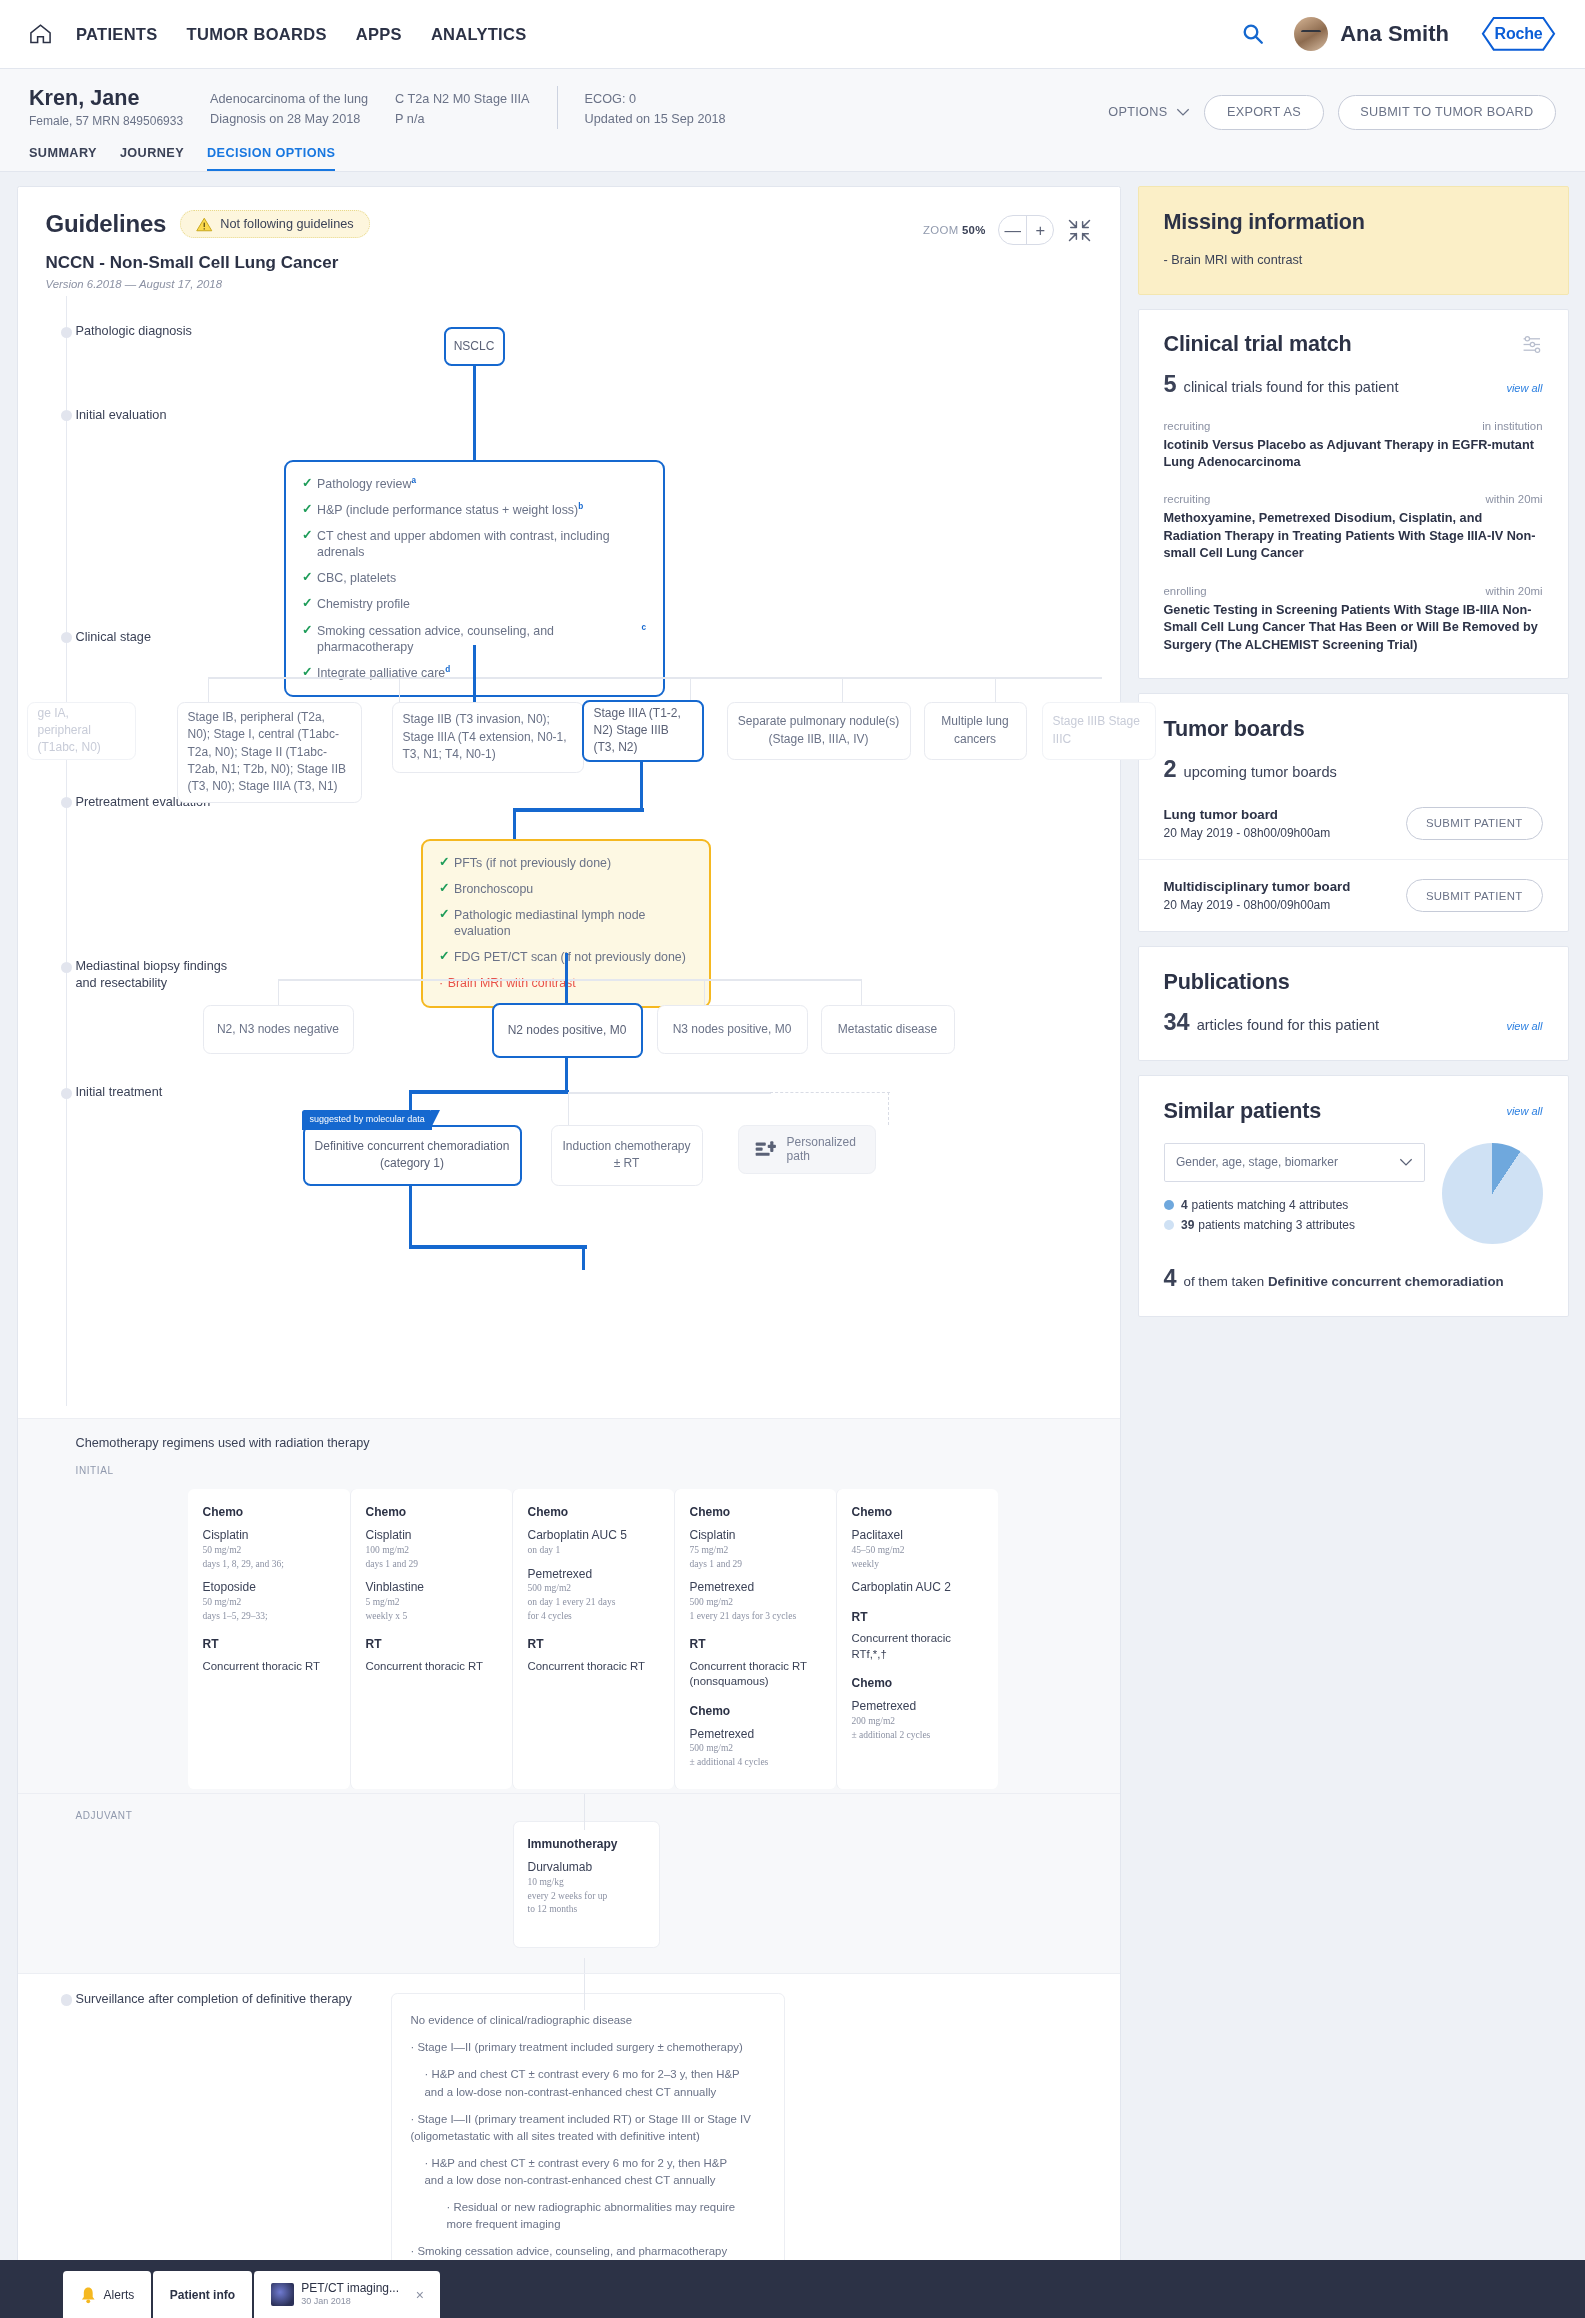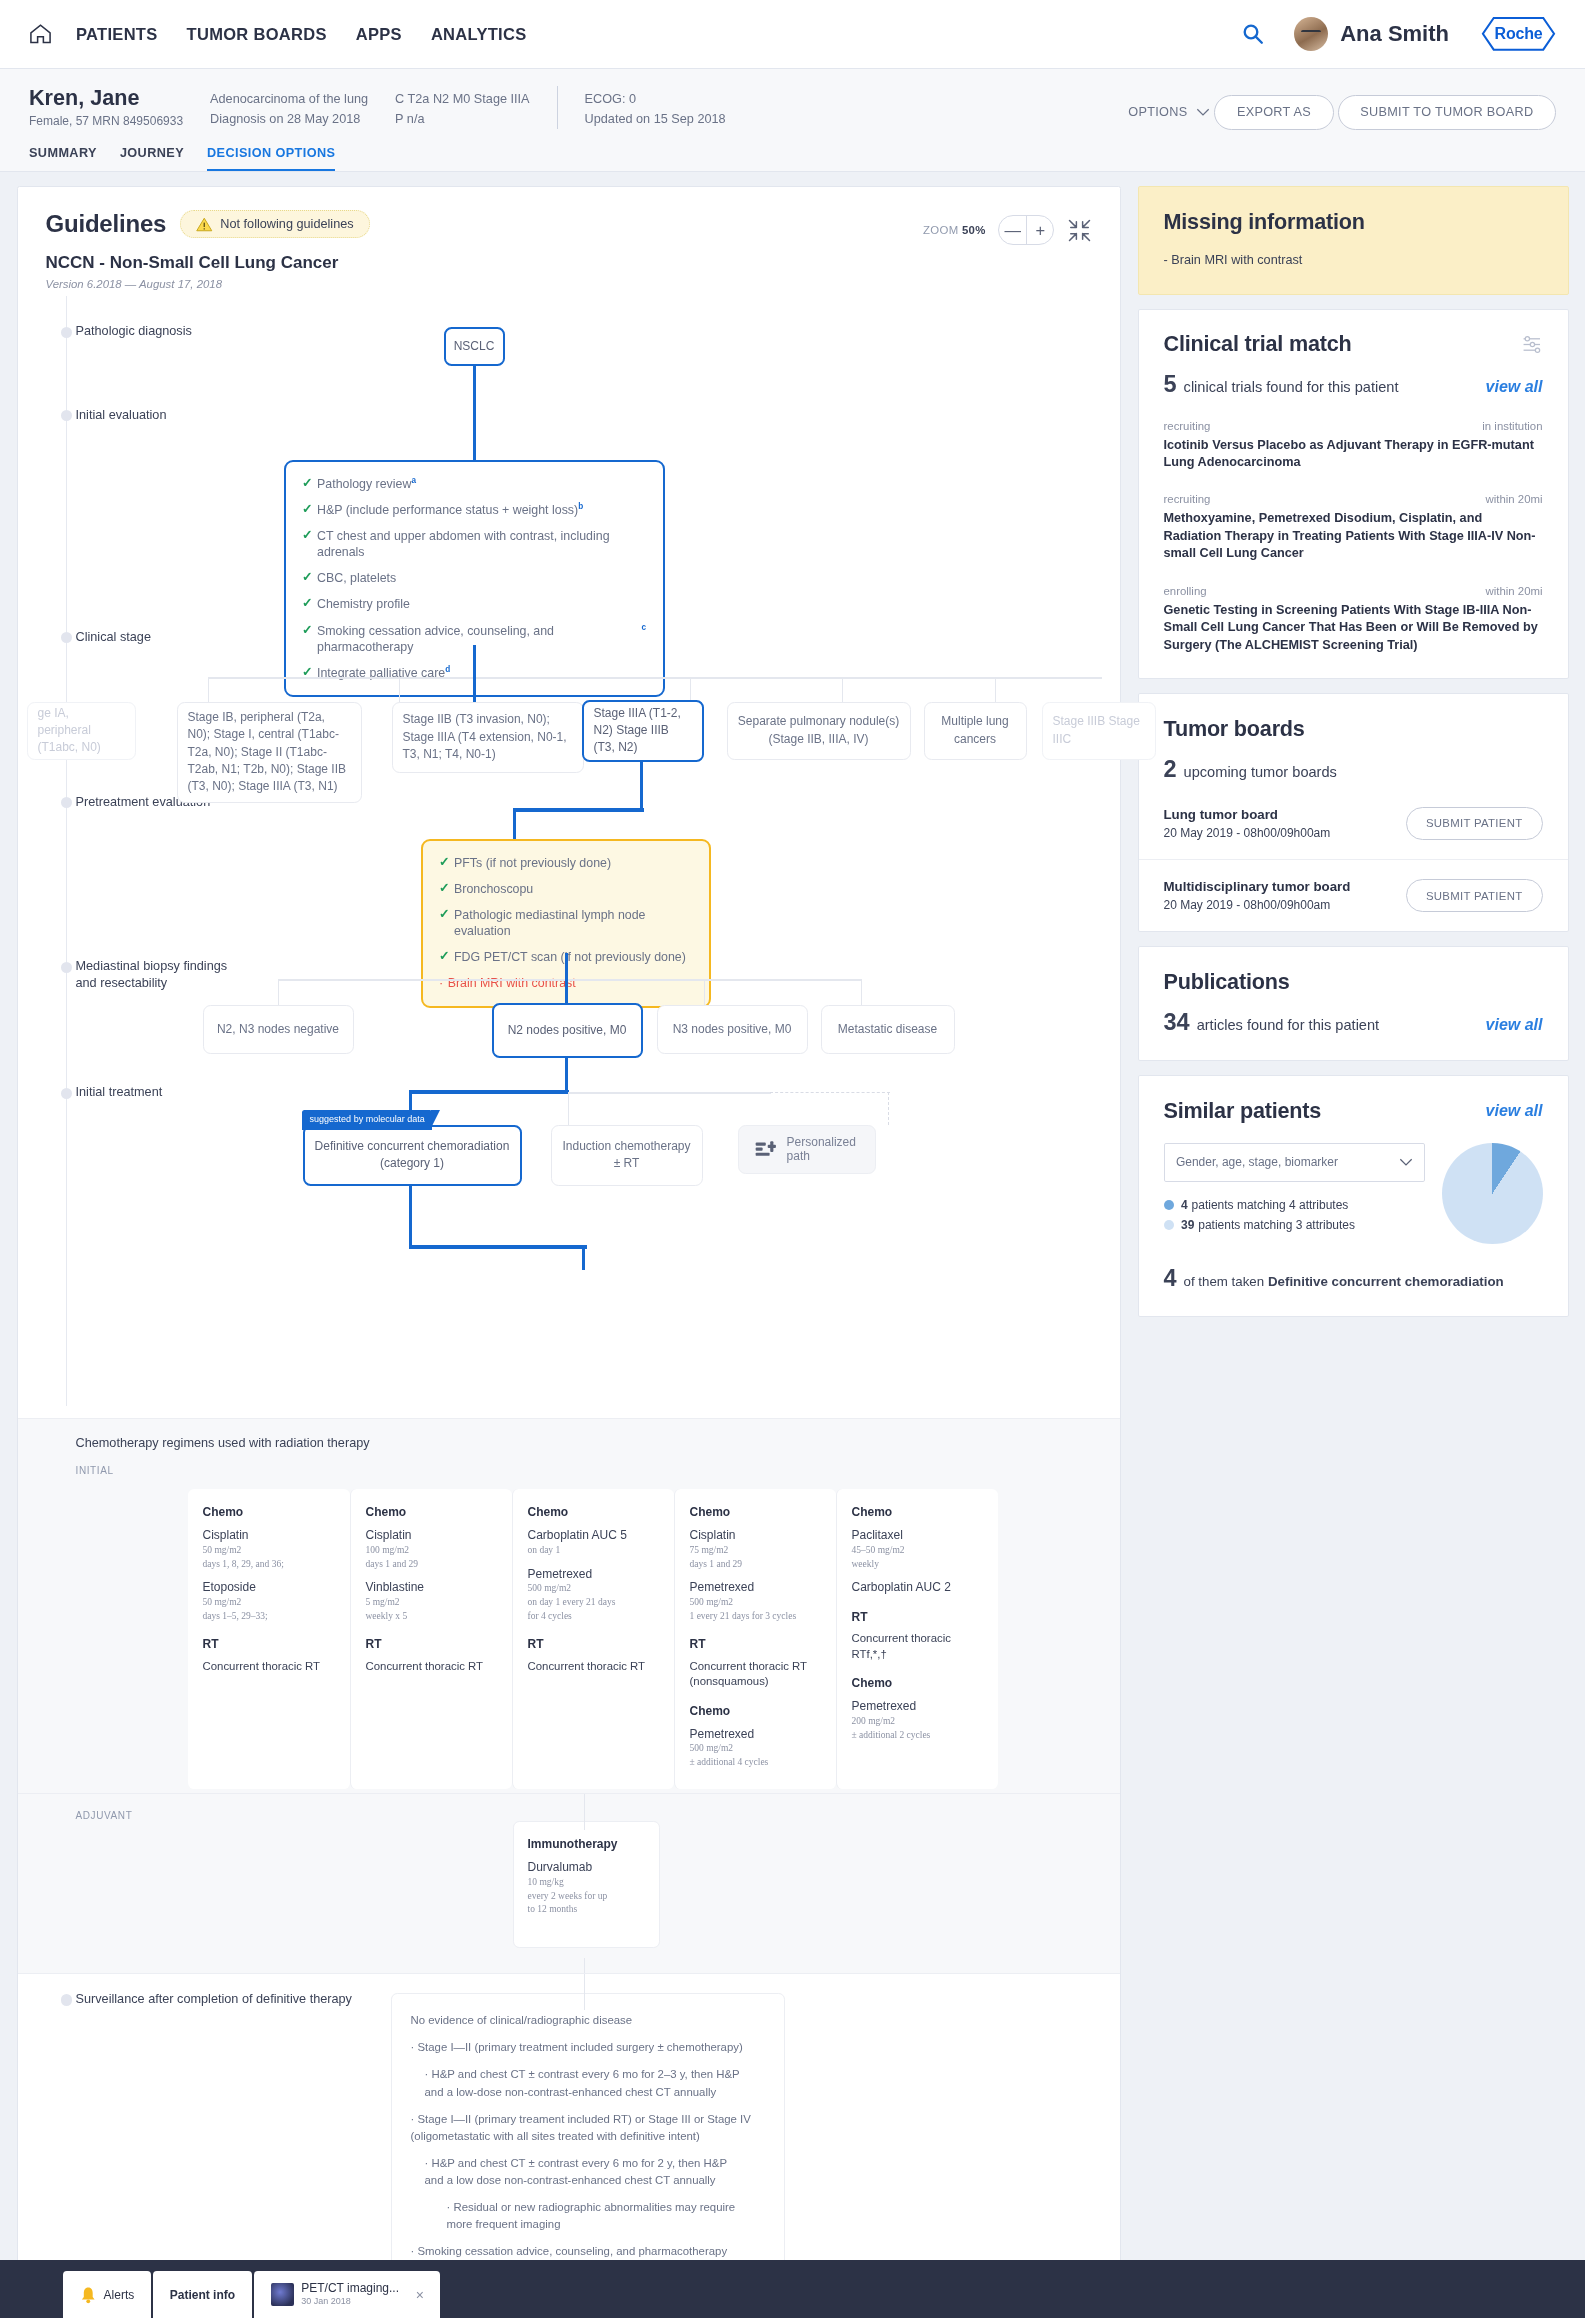--- a/index.html
+++ b/index.html
@@ -46,21 +46,21 @@
   }
 
   
   .patientbar { background: #f7f8fa; padding: 16.5px 29px 0 29px; border-bottom: 0.6px solid #e2e6ee; }
   .pb-row { display: flex; align-items: flex-start; }
   .pb-name { font-size: 21.6px; font-weight: 700; line-height: 1.12; }
   .pb-sub { font-size: 12px; color: #6a7287; margin-top: 4.4px; white-space: nowrap; }
   .pb-col { margin-left: 27px; padding-top: 3.2px; }
   .pb-col.divider { border-left: 0.6px solid #cdd3e0; padding-left: 27px; margin-left: 27px; }
   .pb-line { font-size: 12.7px; color: #6a7287; line-height: 1.6; white-space: nowrap; }
-  .pb-right { margin-left: auto; display: flex; align-items: center; gap: 4px; padding-top: 9px; }
+  .pb-right { margin-left: auto; display: flex; align-items: center; gap: 14px; padding-top: 9px; }
   .opt-label { font-size: 12.7px; letter-spacing: 0.3px; color: #6a7287; cursor: pointer; }
   .chev { width: 14px; height: 8.2px; margin-left: 5px; }
   .pill-btn {
     border: 0.6px solid #c6cbd8; border-radius: 634px; background: #fff;
     padding: 9.5px 21.6px; font-size: 12.7px; letter-spacing: 0.3px; color: #6a7287;
     cursor: pointer; white-space: nowrap;
   }
   .tabs { display: flex; gap: 23px; margin-top: 16.5px; }
   .tab {
     font-size: 12.7px; font-weight: 700; letter-spacing: 0.4px; color: #3b4257;
@@ -182,21 +182,21 @@
   .lnk { color: #2b7fe0; font-style: italic; text-decoration: none; }
 
   
   .panel { background: #fff; border: 0.6px solid #e2e6ee; border-radius: 1.9px; margin-bottom: 14px; }
   .panel.missing { background: #fbefc7; border-color: #f3e6b0; padding: 21.6px 25px 27px 25px; }
   .panel h2 { font-size: 21.6px; font-weight: 700; letter-spacing: -0.2px; }
   .miss-item { font-size: 12.7px; color: #3b4257; margin-top: 18px; }
   .panel-body { padding: 21.6px 25px 24px 25px; position: relative; }
   .count-line { font-size: 14.6px; color: #3b4257; margin-top: 14px; display: flex; align-items: baseline; }
   .count-line b { font-size: 23.5px; font-weight: 700; margin-right: 7px; }
-  .view-all { margin-left: auto; font-size: 16px; color: #2b7fe0; font-style: italic; cursor: pointer; font-weight: bold; }
+  .view-all { margin-left: auto; font-size: 11px; color: #2b7fe0; font-style: italic; cursor: pointer; }
   .filter-icon { position: absolute; right: 25px; top: 25px; width: 21.6px; height: 19px; cursor: pointer; }
   .trial { margin-top: 21.6px; cursor: pointer; }
   .trial-meta { display: flex; font-size: 11.4px; color: #8b91a3; }
   .trial-meta span:last-child { margin-left: auto; }
   .trial-title { font-size: 12.7px; font-weight: 700; color: #2c3246; line-height: 1.38; margin-top: 5px; }
   .tb-row { display: flex; align-items: center; padding: 19px 25px; }
   .tb-row + .tb-row { border-top: 0.6px solid #eceef3; }
   .tb-name { font-size: 13.3px; font-weight: 700; color: #2c3246; }
   .tb-date { font-size: 12px; color: #3b4257; margin-top: 4.4px; }
   .tb-btn {

